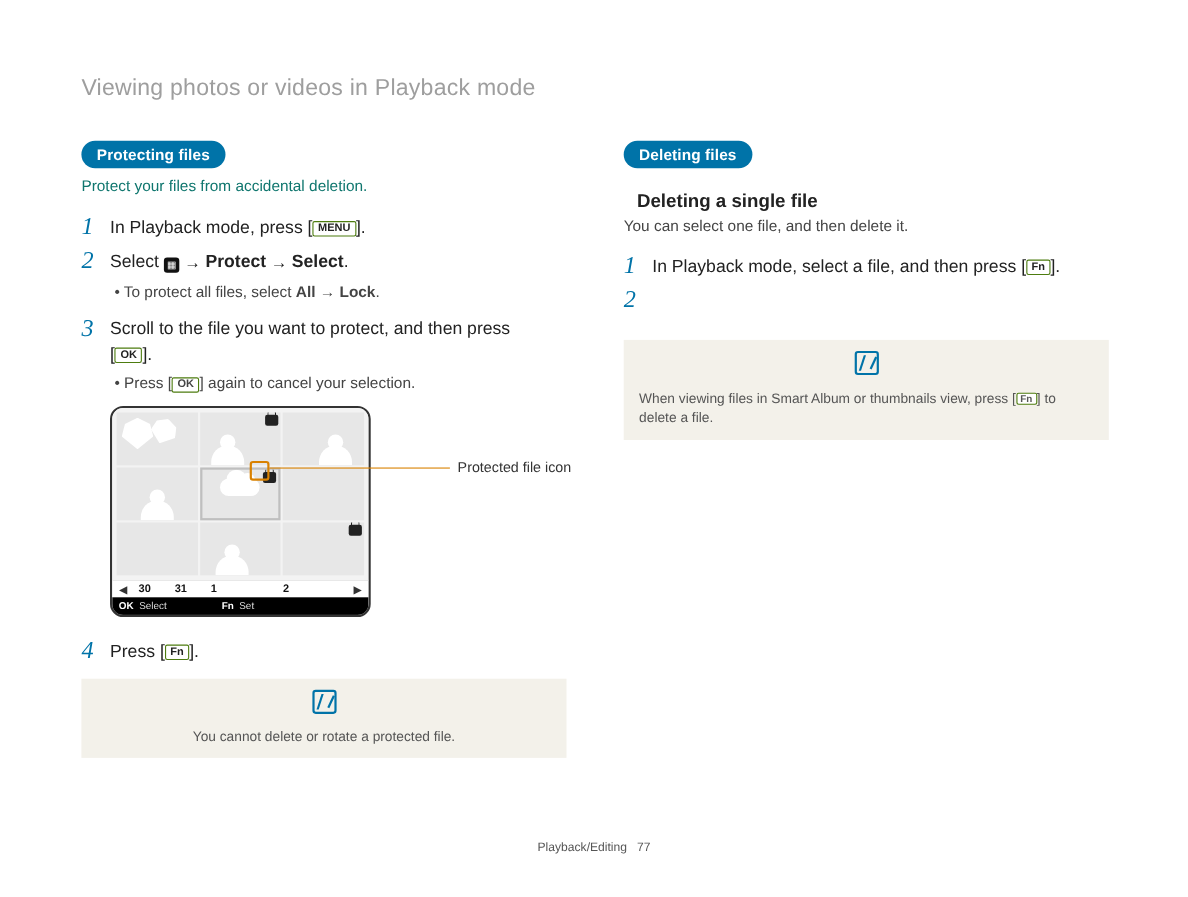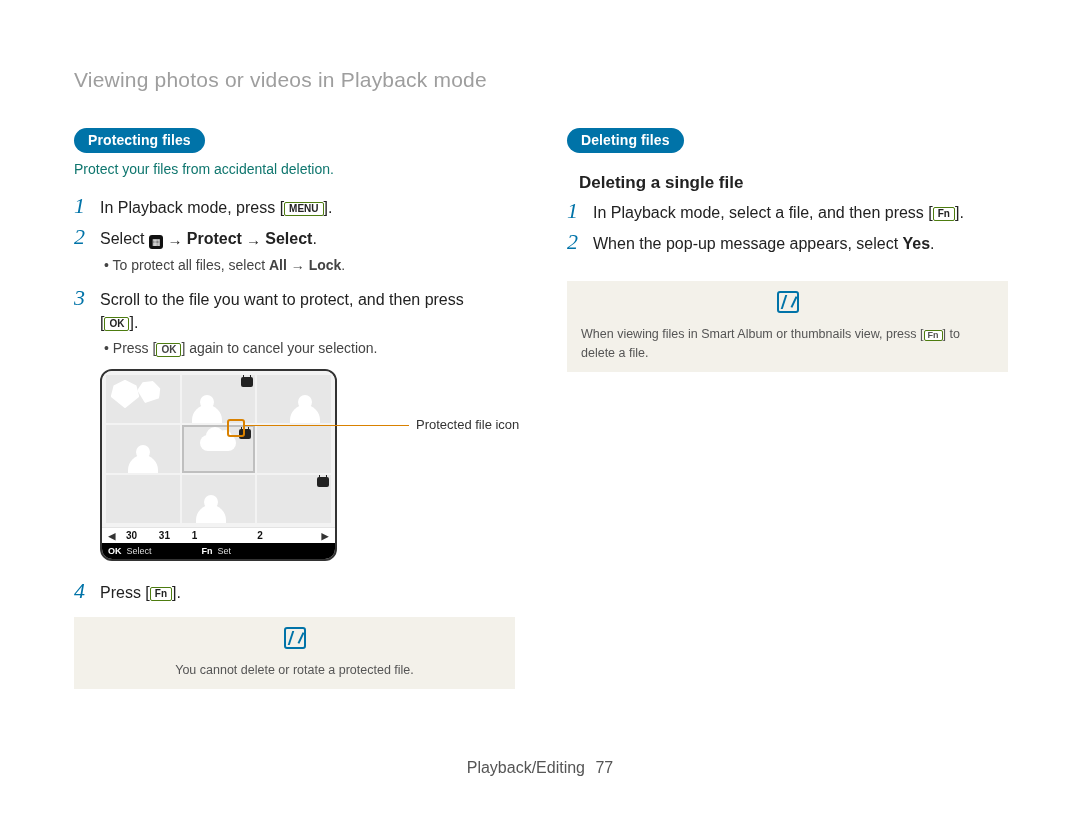--- a/index.html
+++ b/index.html
@@ -272,21 +272,21 @@
     font-size: 12.5px;
     color: #555;
     line-height: 1.45;
   }
   .footer {
     position: absolute;
     bottom: 38px;
     width: 100%;
     left: 0;
     text-align: center;
-    font-size: 16px;
+    font-size: 11px;
     color: #555;
   }
   .footer .pg { font-weight: 400; margin-left: 6px; }
 </style>
 </head>
 <body>
 
 <div class="breadcrumb">Viewing photos or videos in Playback mode</div>
 
 <div class="columns">
@@ -389,33 +389,31 @@
     <div class="note">
       <div class="note-icon"></div>
       <div class="note-text">You cannot delete or rotate a protected file.</div>
     </div>
   </div>
 
   <div class="col">
     <div class="pill">Deleting files</div>
 
     <div class="subheading">Deleting a single file</div>
+    <div class="subtext">You can select one file, and then delete it.</div>
 
     <div class="step">
       <div class="step-num">1</div>
       <div class="step-body">
         <span>In Playback mode, select a file, and then press [</span><span class="badge">Fn</span><span>].</span>
       </div>
     </div>
 
     <div class="step">
       <div class="step-num">2</div>
-      <div class="step-body">
-        <span>When the pop-up message appears, select </span><span class="bold">Yes</span><span>.</span>
-      </div>
     </div>
 
     <div class="note" style="margin-top:26px;">
       <div class="note-icon"></div>
       <div class="note-text">
         <span>When viewing files in Smart Album or thumbnails view, press [</span><span class="badge" style="font-size:9px;padding:0 3px;">Fn</span><span>] to delete a file.</span>
       </div>
     </div>
   </div>
 </div>

